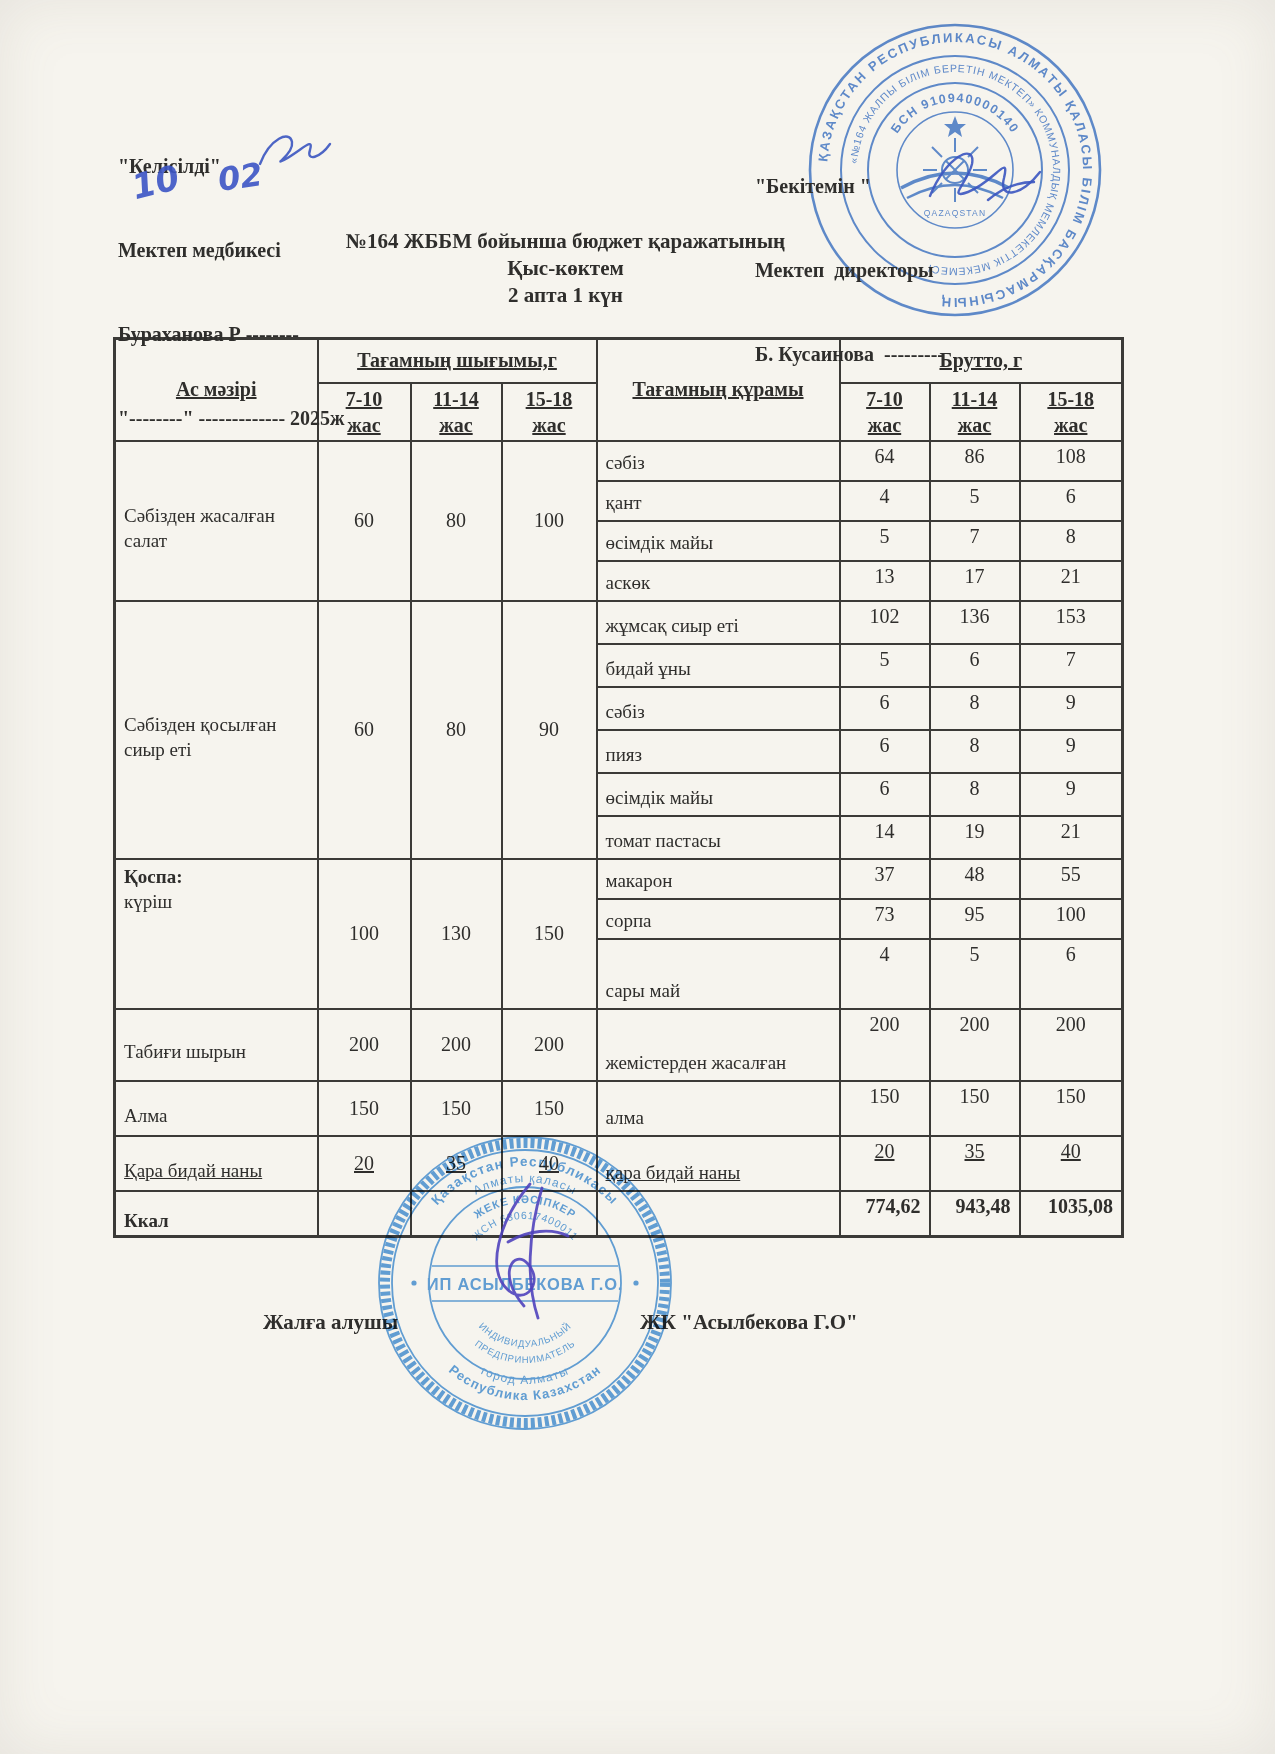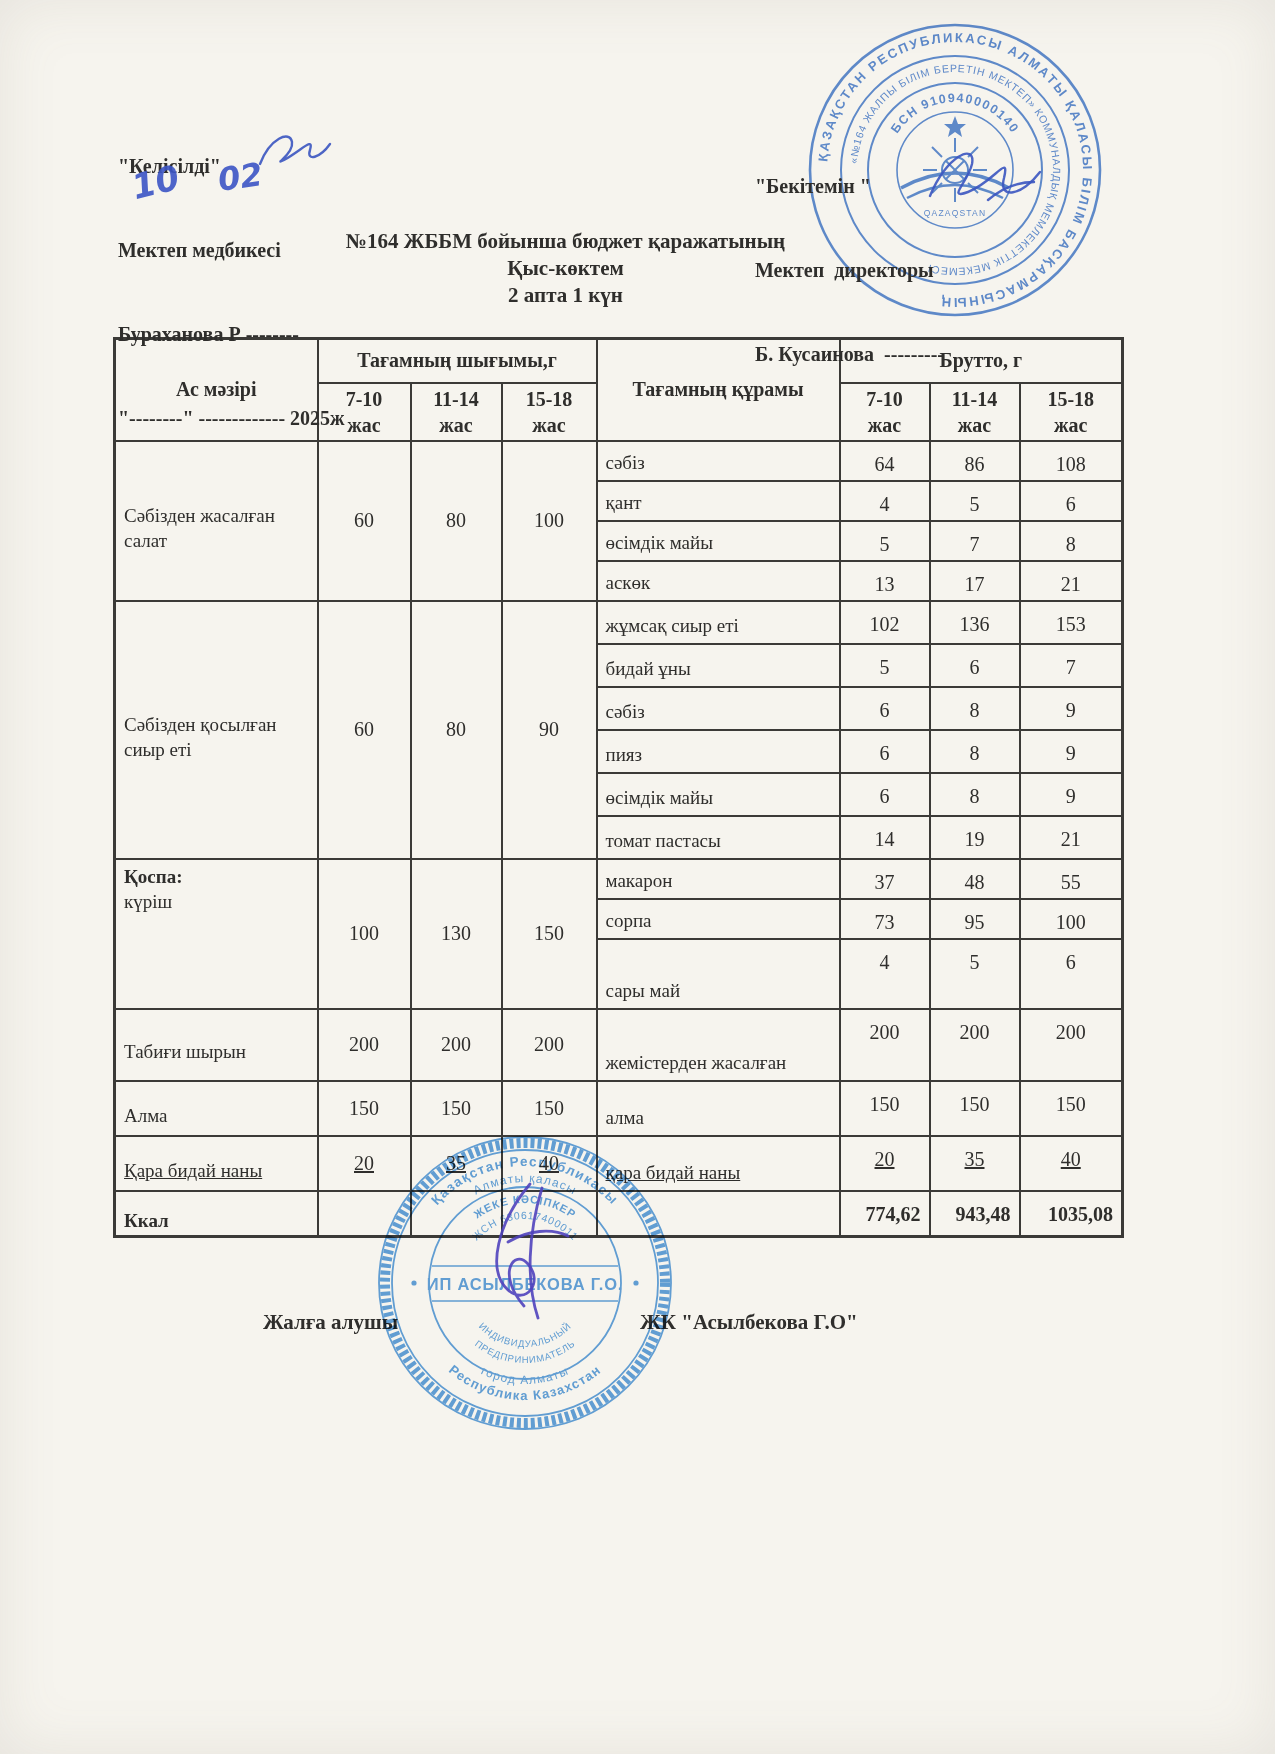--- a/index.html
+++ b/index.html
@@ -37,28 +37,28 @@
     text-align:center; font-weight:bold; font-size:21px; line-height:27px;
   }
 
   
   table.menu {
     position:absolute; left:113px; top:337px; width:1008px; z-index:1;
     border-collapse:collapse; table-layout:fixed;
     border:3px solid #3b3a37;
   }
   table.menu th, table.menu td { border:2px solid #3b3a37; overflow:hidden; }
-  table.menu th { font-size:20px; font-weight:bold; text-align:center; vertical-align:middle; padding:2px; }
+  table.menu th { font-size:20px; font-weight:bold; text-align:center; vertical-align:middle; padding:2px;text-decoration:underline; }
   th.age { white-space:pre-line; line-height:26px; }
   td { font-size:19px; }
   td.dish { text-align:left; vertical-align:middle; padding:16px 4px 2px 8px; line-height:25px; }
   td.dish.vtop { vertical-align:top; padding-top:4px; }
   td.out { text-align:center; vertical-align:middle; font-size:20px; }
   td.ing { text-align:left; vertical-align:bottom; padding:4px 4px 6px 8px; }
-  td.num { text-align:center; vertical-align:top; padding-top:11px; font-size:20px; }
+  td.num { text-align:center; vertical-align:top; padding-top:3px; font-size:20px; }
   .b, td.total, tr.total td { font-weight:bold; }
   tr.total td.num { text-align:right; padding-right:8px; font-size:20px; }
 
   
   .footer-label, .footer-company {
     position:absolute; top:1310px; font-weight:bold; font-size:21px; z-index:1;
   }
   .footer-label   { left:263px; }
   .footer-company { left:640px; }
 

